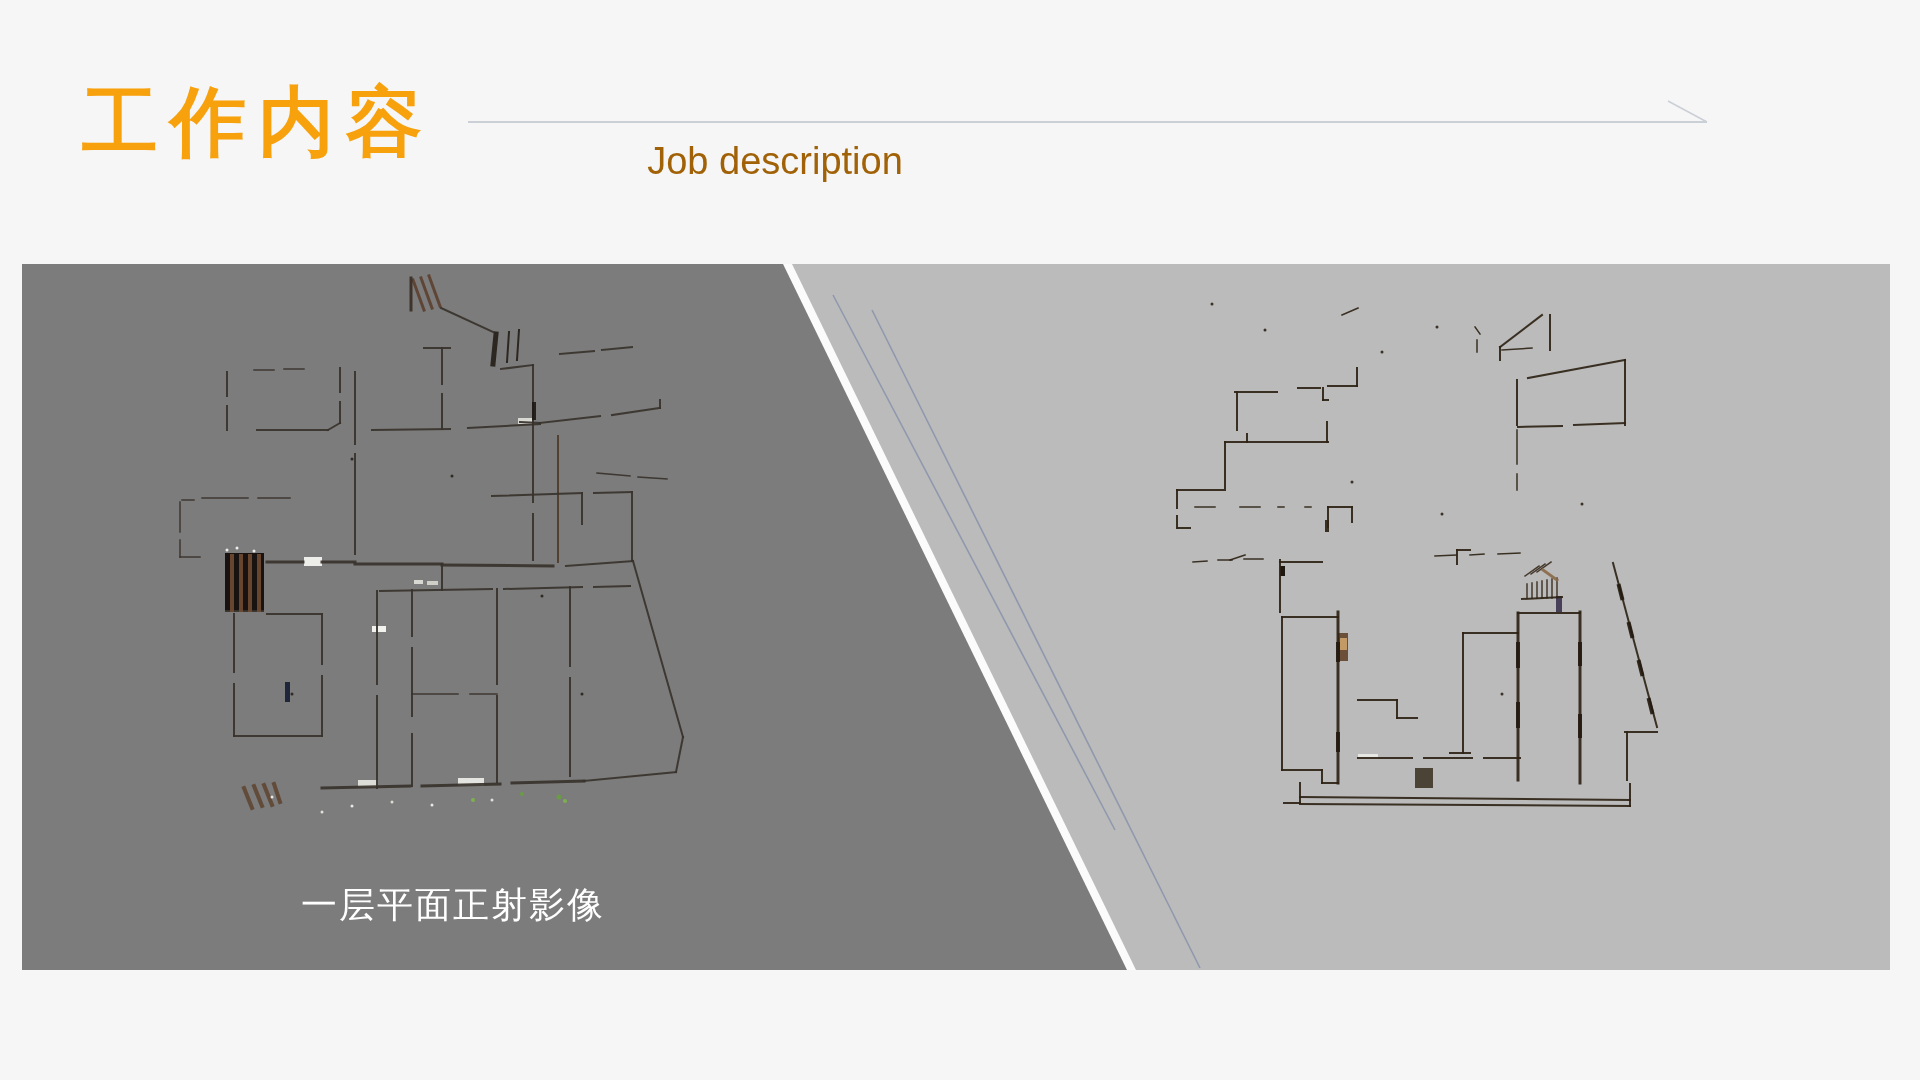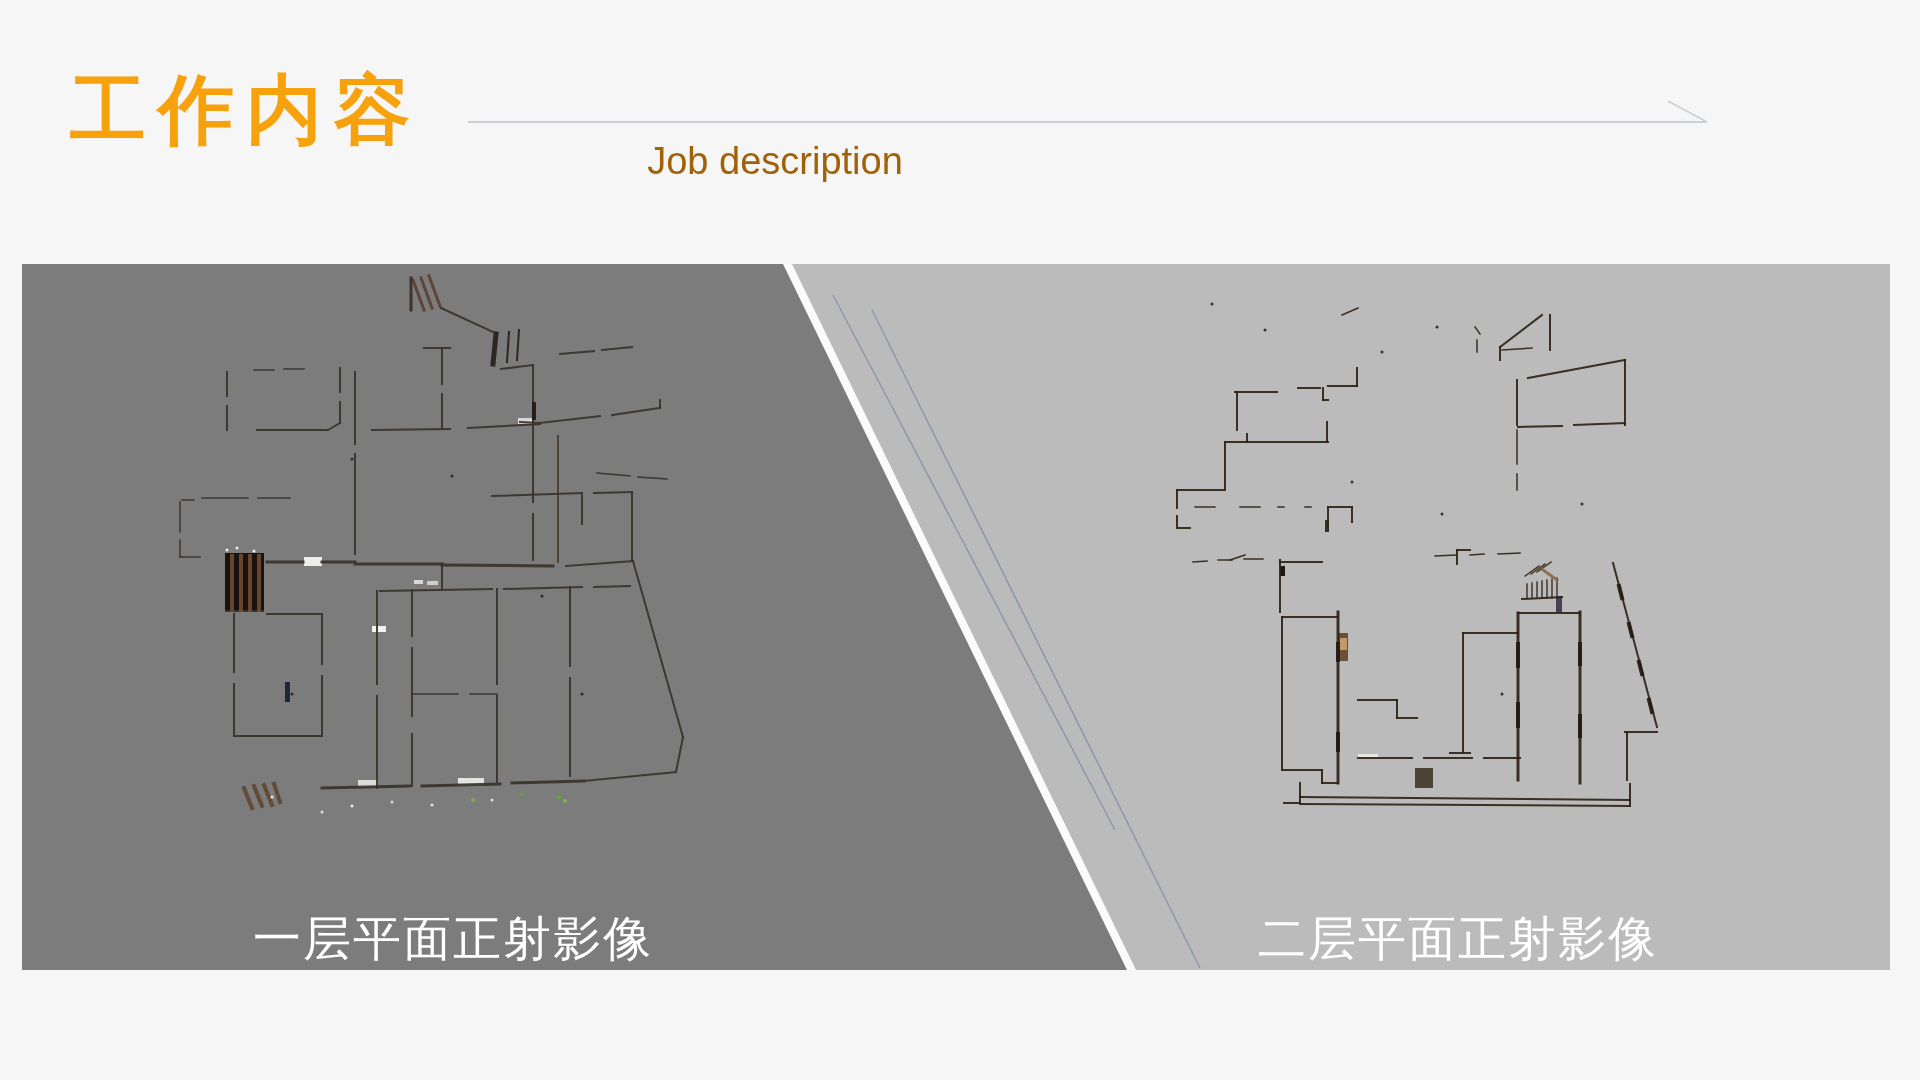--- a/index.html
+++ b/index.html
@@ -1,23 +1,23 @@
 <!DOCTYPE html>
 <html><head>
 <meta charset="utf-8">
 <style>
   html,body{margin:0;padding:0;}
   body{font-family:"Liberation Sans","DejaVu Sans",sans-serif;}
   .slide{position:relative;width:1920px;height:1080px;overflow:hidden;background:#F6F6F7;}
-  .title{position:absolute;left:70px;top:72px;margin:0;font-size:76px;font-weight:bold;letter-spacing:12px;line-height:1.0;}
+  .title{position:absolute;left:70px;top:72px;margin:12px;font-size:76px;font-weight:bold;letter-spacing:12px;line-height:1.0;}
   .header-line-svg{position:absolute;left:0;top:0;width:1920px;height:200px;}
   .subtitle{position:absolute;left:625px;top:140px;width:300px;text-align:center;font-size:38px;font-weight:400;}
   .composite{position:absolute;left:22px;top:264px;width:1868px;height:706px;}
   .composite svg{display:block;}
-  .caption{position:absolute;top:643px;transform:translateX(-50%);font-size:48px;letter-spacing:2px;white-space:nowrap;}
+  .caption{position:absolute;top:617px;transform:translateX(-50%);font-size:36px;letter-spacing:2px;white-space:nowrap;}
   .caption-left{left:431px;}
   .caption-right{left:1436px;}
 </style>
 </head>
 <body>
 
 <div class="slide" style="background: rgb(246, 246, 247);">
   <div>
     <h1 class="title" style="color: rgb(247, 161, 13);">工作内容</h1>
     <svg class="header-line-svg" width="1920" height="200" viewBox="0 0 1920 200" aria-hidden="true">
@@ -260,15 +260,14 @@
           <circle cx="1360" cy="88" r="1.5" fill="#3A3228" stroke="none"></circle>
           <circle cx="1243" cy="66" r="1.5" fill="#3A3228" stroke="none"></circle>
           <circle cx="1190" cy="40" r="1.5" fill="#3A3228" stroke="none"></circle>
           <circle cx="1330" cy="218" r="1.5" fill="#3A3228" stroke="none"></circle>
           <circle cx="1420" cy="250" r="1.5" fill="#3A3228" stroke="none"></circle>
           <circle cx="1480" cy="430" r="1.5" fill="#3A3228" stroke="none"></circle>
           <circle cx="1560" cy="240" r="1.5" fill="#3A3228" stroke="none"></circle>
         </g>
       </svg>
     <div class="caption caption-left" style="color: rgb(255, 255, 255);">一层平面正射影像</div>
-    <div class="caption caption-right" style="color: rgb(255, 255, 255);">二层平面正射影像</div>
   </div>
 </div>
 
 </body></html>

